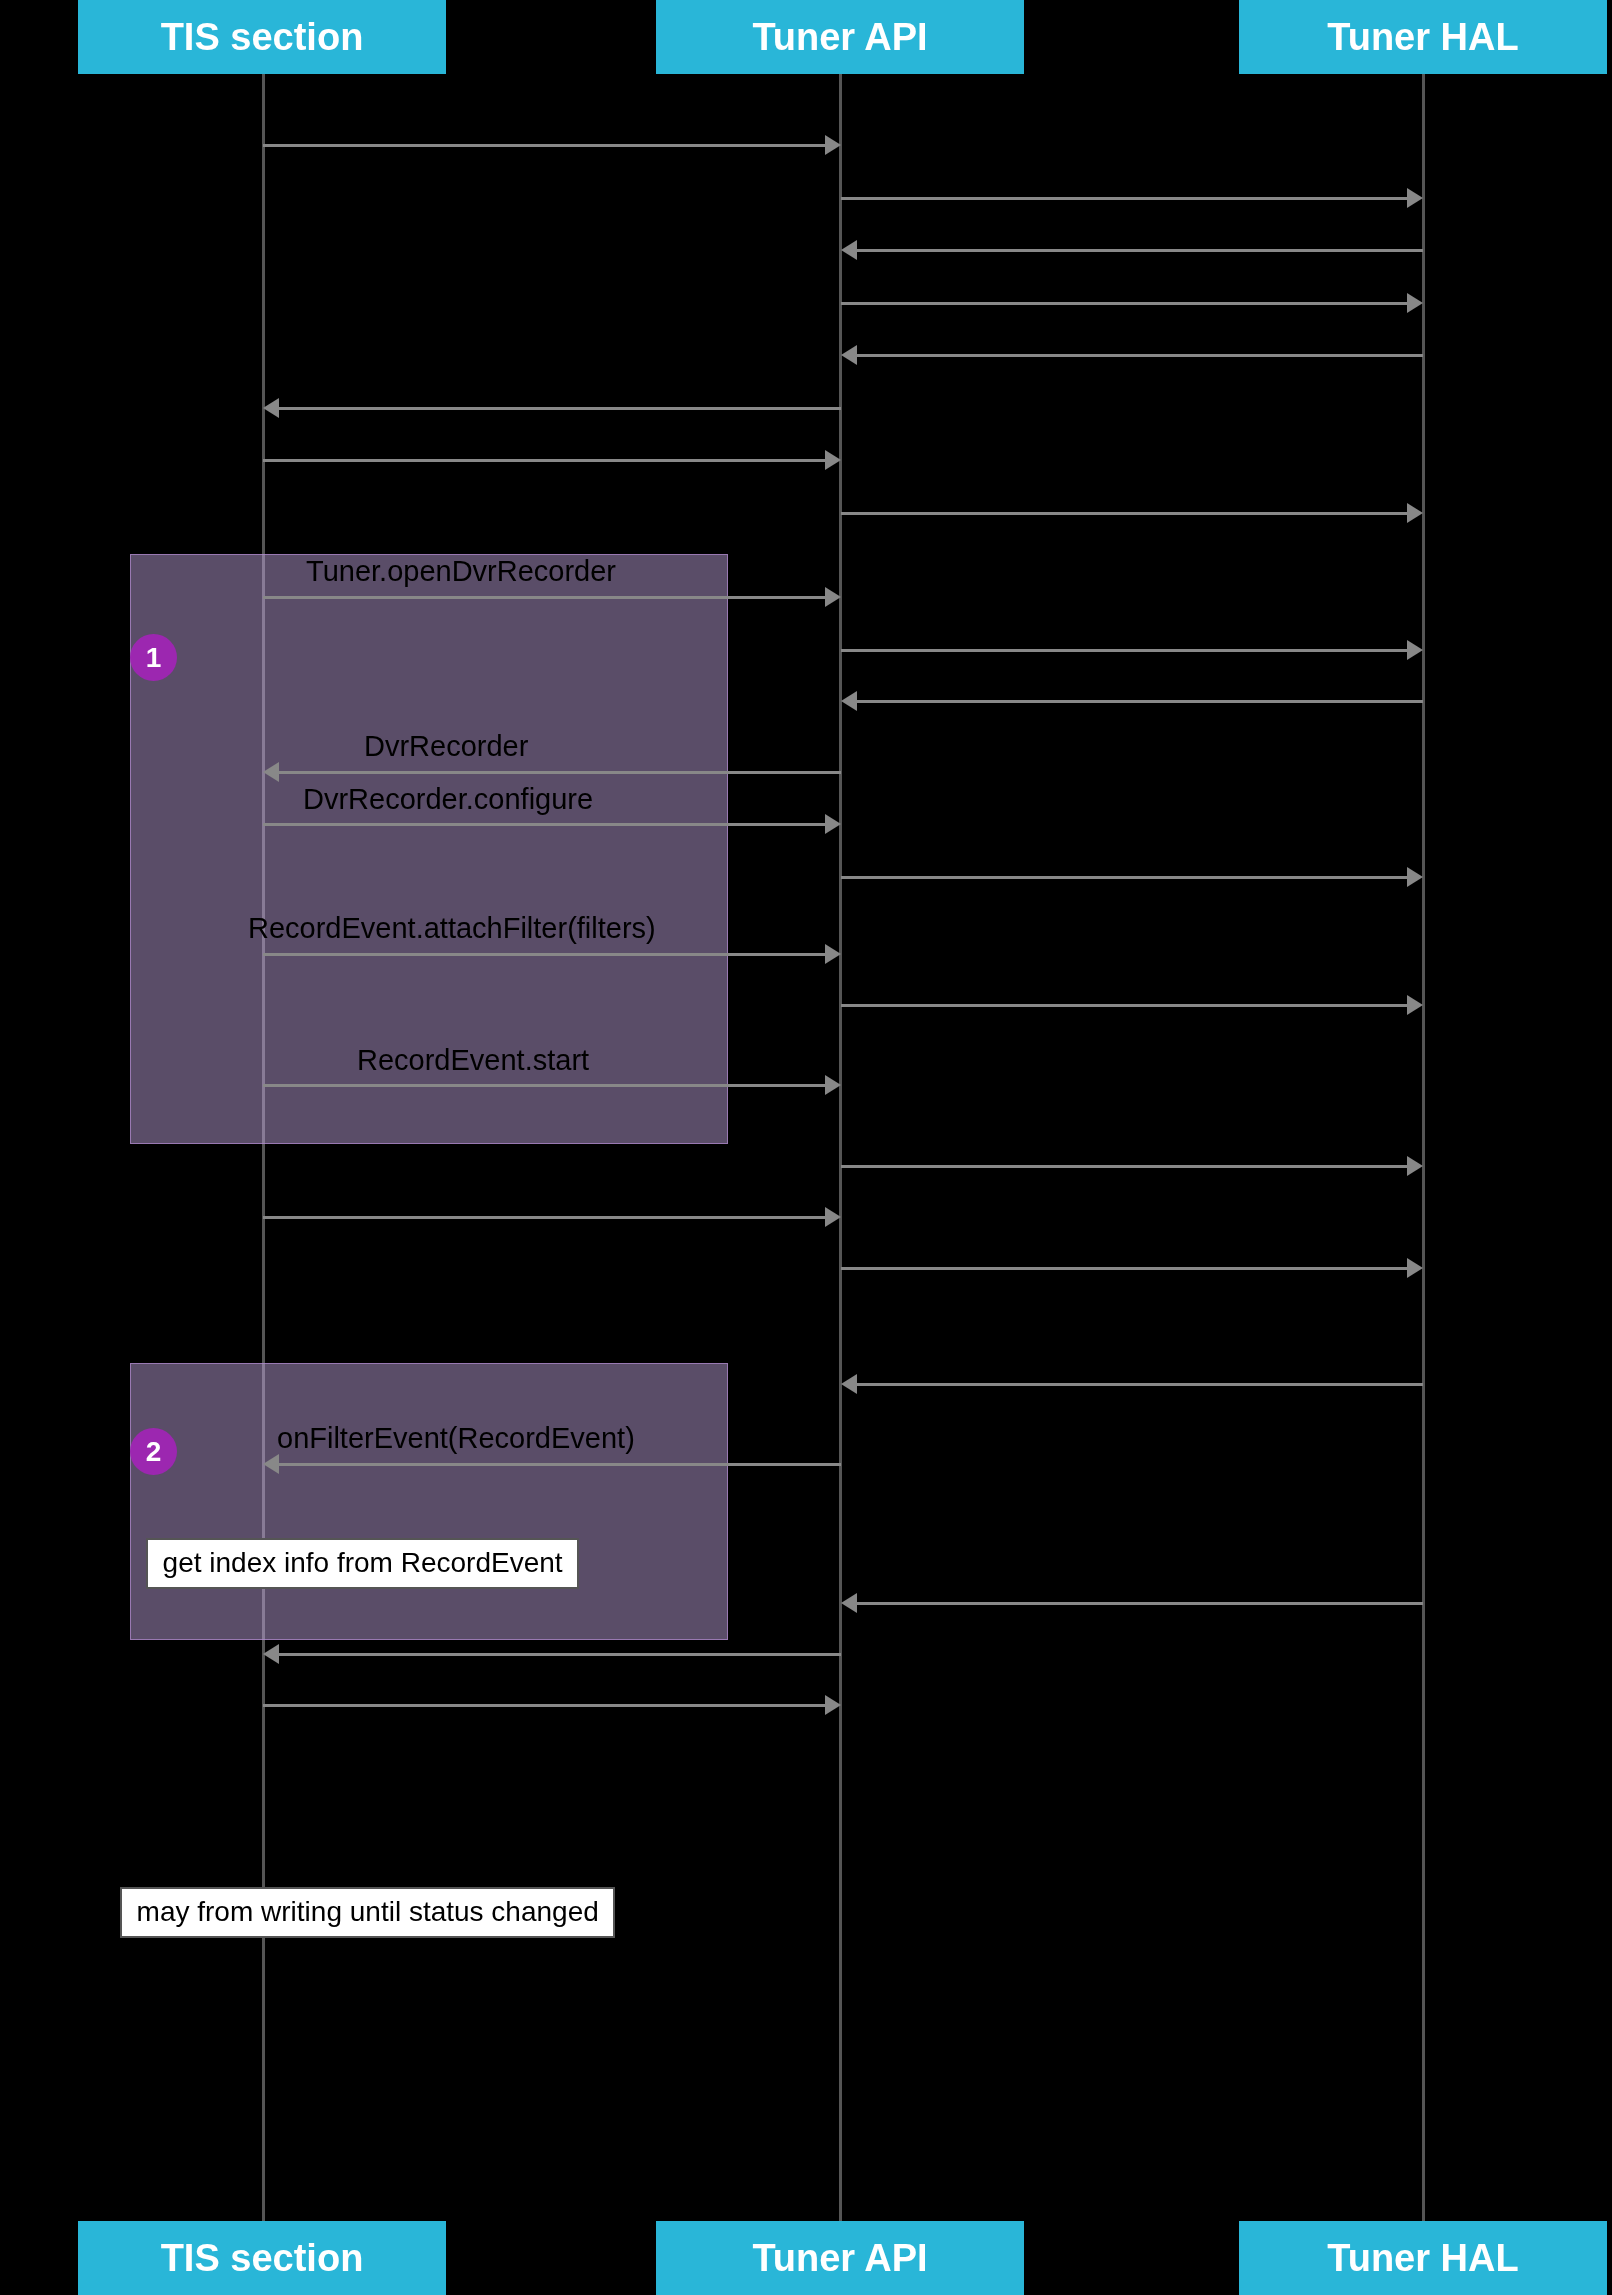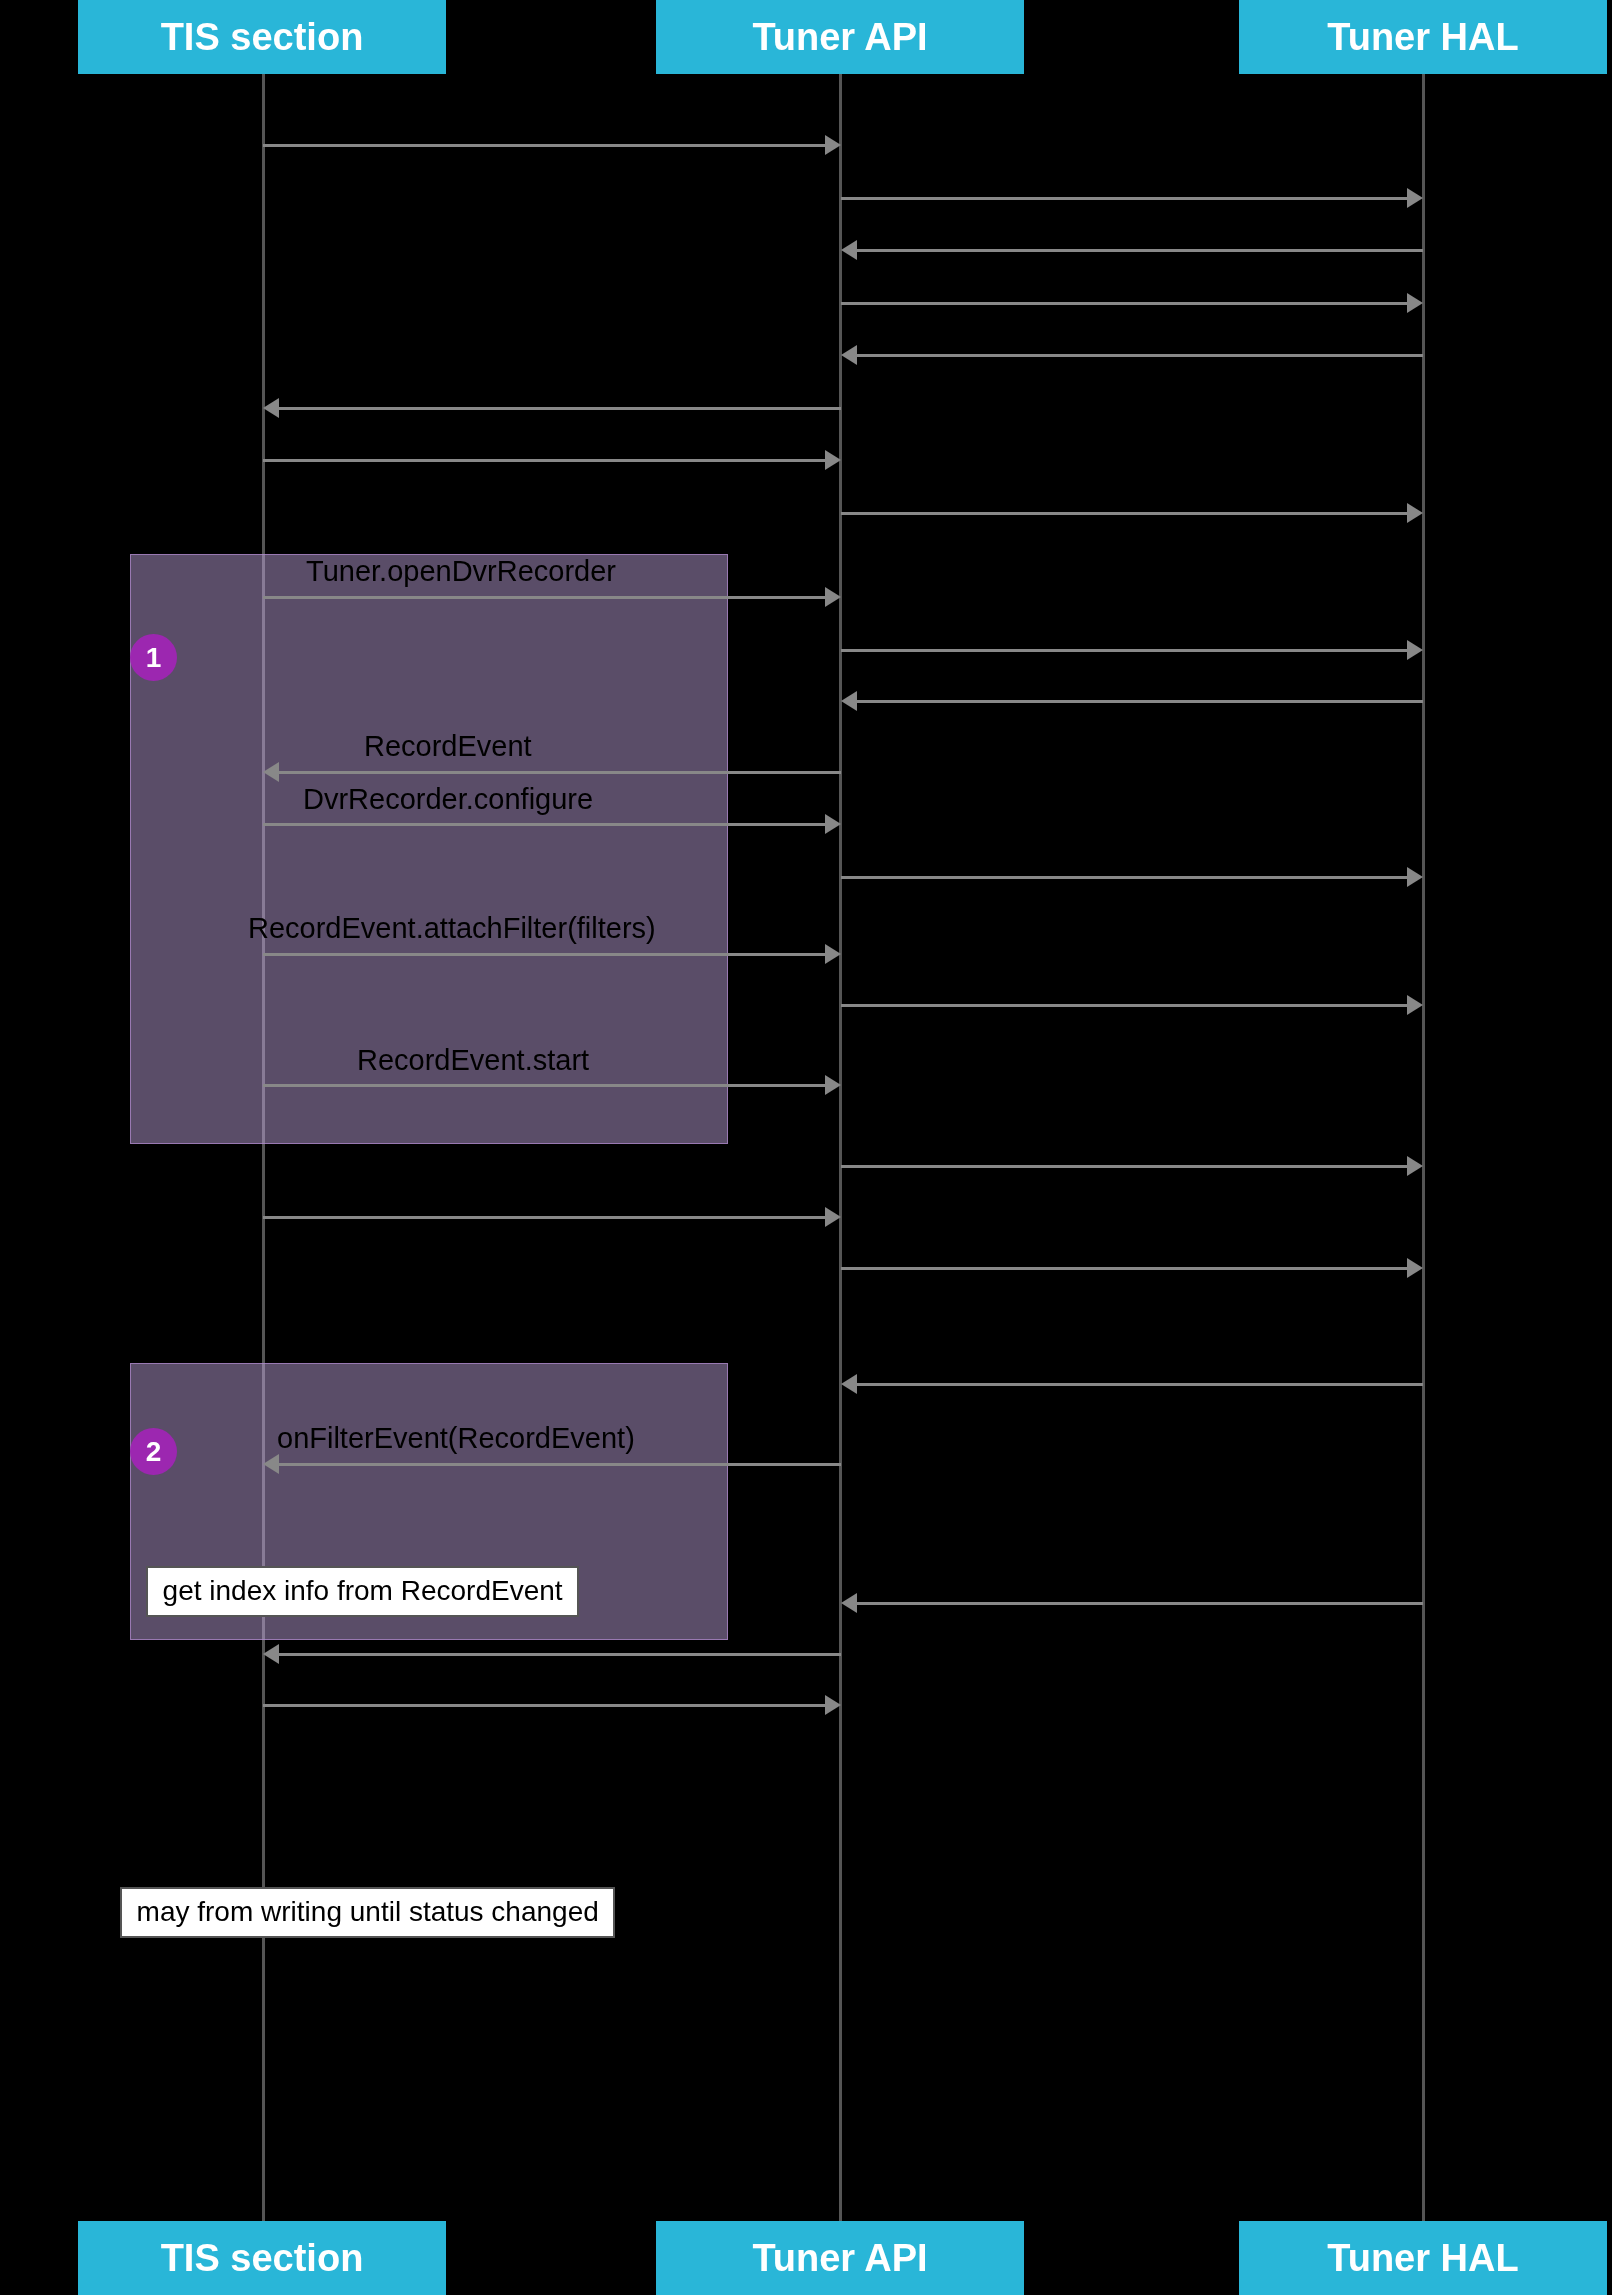--- a/index.html
+++ b/index.html
@@ -175,21 +175,21 @@
 <div class="step-badge" style="left: 130px; top: 634px;">
   <span>1</span>
 </div>
 
 <div class="seq-box" style="left: 130px; top: 1363px; width: 598px; height: 277px;"></div>
 
 <div class="step-badge" style="left: 130px; top: 1428px;">
   <span>2</span>
 </div>
 
-<div class="note-box" style="left: 146px; top: 1538px; margin-top: 28px;">
+<div class="note-box" style="left: 146px; top: 1538px;">
   <span>get index info from RecordEvent</span>
 </div>
 
 <div class="note-box" style="left: 120px; top: 1887px;">
   <span>may from writing until status changed</span>
 </div>
 
 <div class="arr" style="left: 263px; top: 144px; width: 578px;">
   <div class="line"></div>
   <div class="head-r"></div>
@@ -246,21 +246,21 @@
 <div class="arr" style="left: 841px; top: 700px; width: 582px; flex-direction: row-reverse;">
   <div class="line"></div>
   <div class="head-l"></div>
 </div>
 
 <div class="arr" style="left: 263px; top: 771px; width: 578px; flex-direction: row-reverse;">
   <div class="line"></div>
   <div class="head-l"></div>
 </div>
 <div class="arr-label" style="left: 364px; top: 730px;">
-  <span>RecordEvent</span>
+  <span>DvrRecorder</span>
 </div>
 
 <div class="arr" style="left: 263px; top: 823px; width: 578px;">
   <div class="line"></div>
   <div class="head-r"></div>
 </div>
 <div class="arr-label" style="left: 303px; top: 783px;">
   <span>DvrRecorder.configure</span>
 </div>
 

